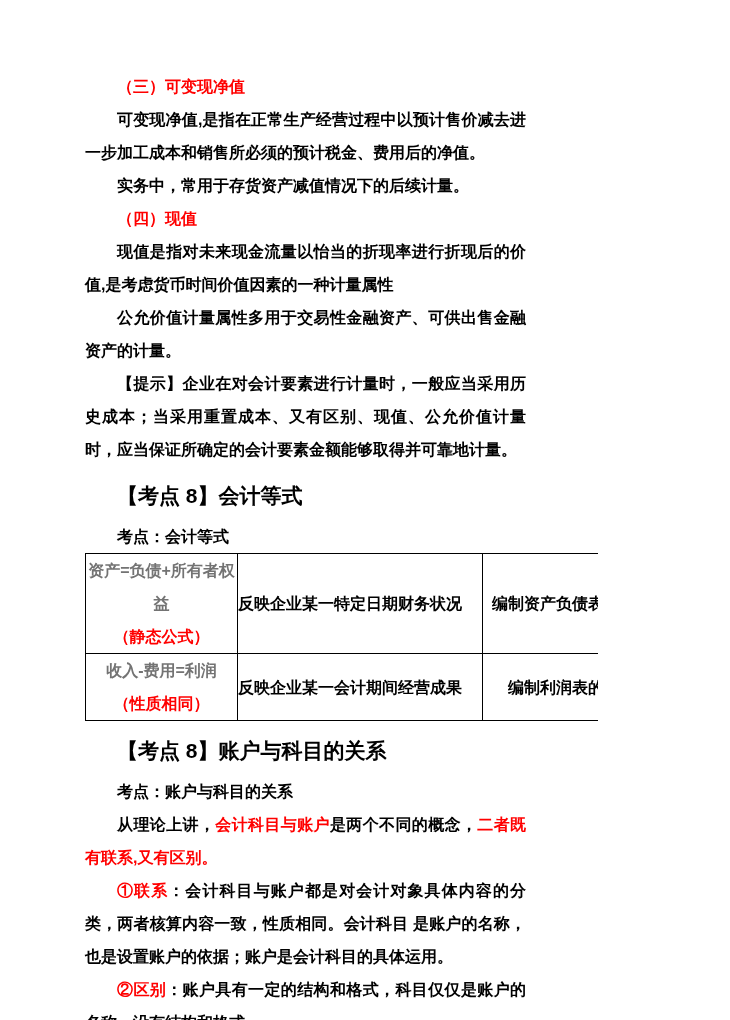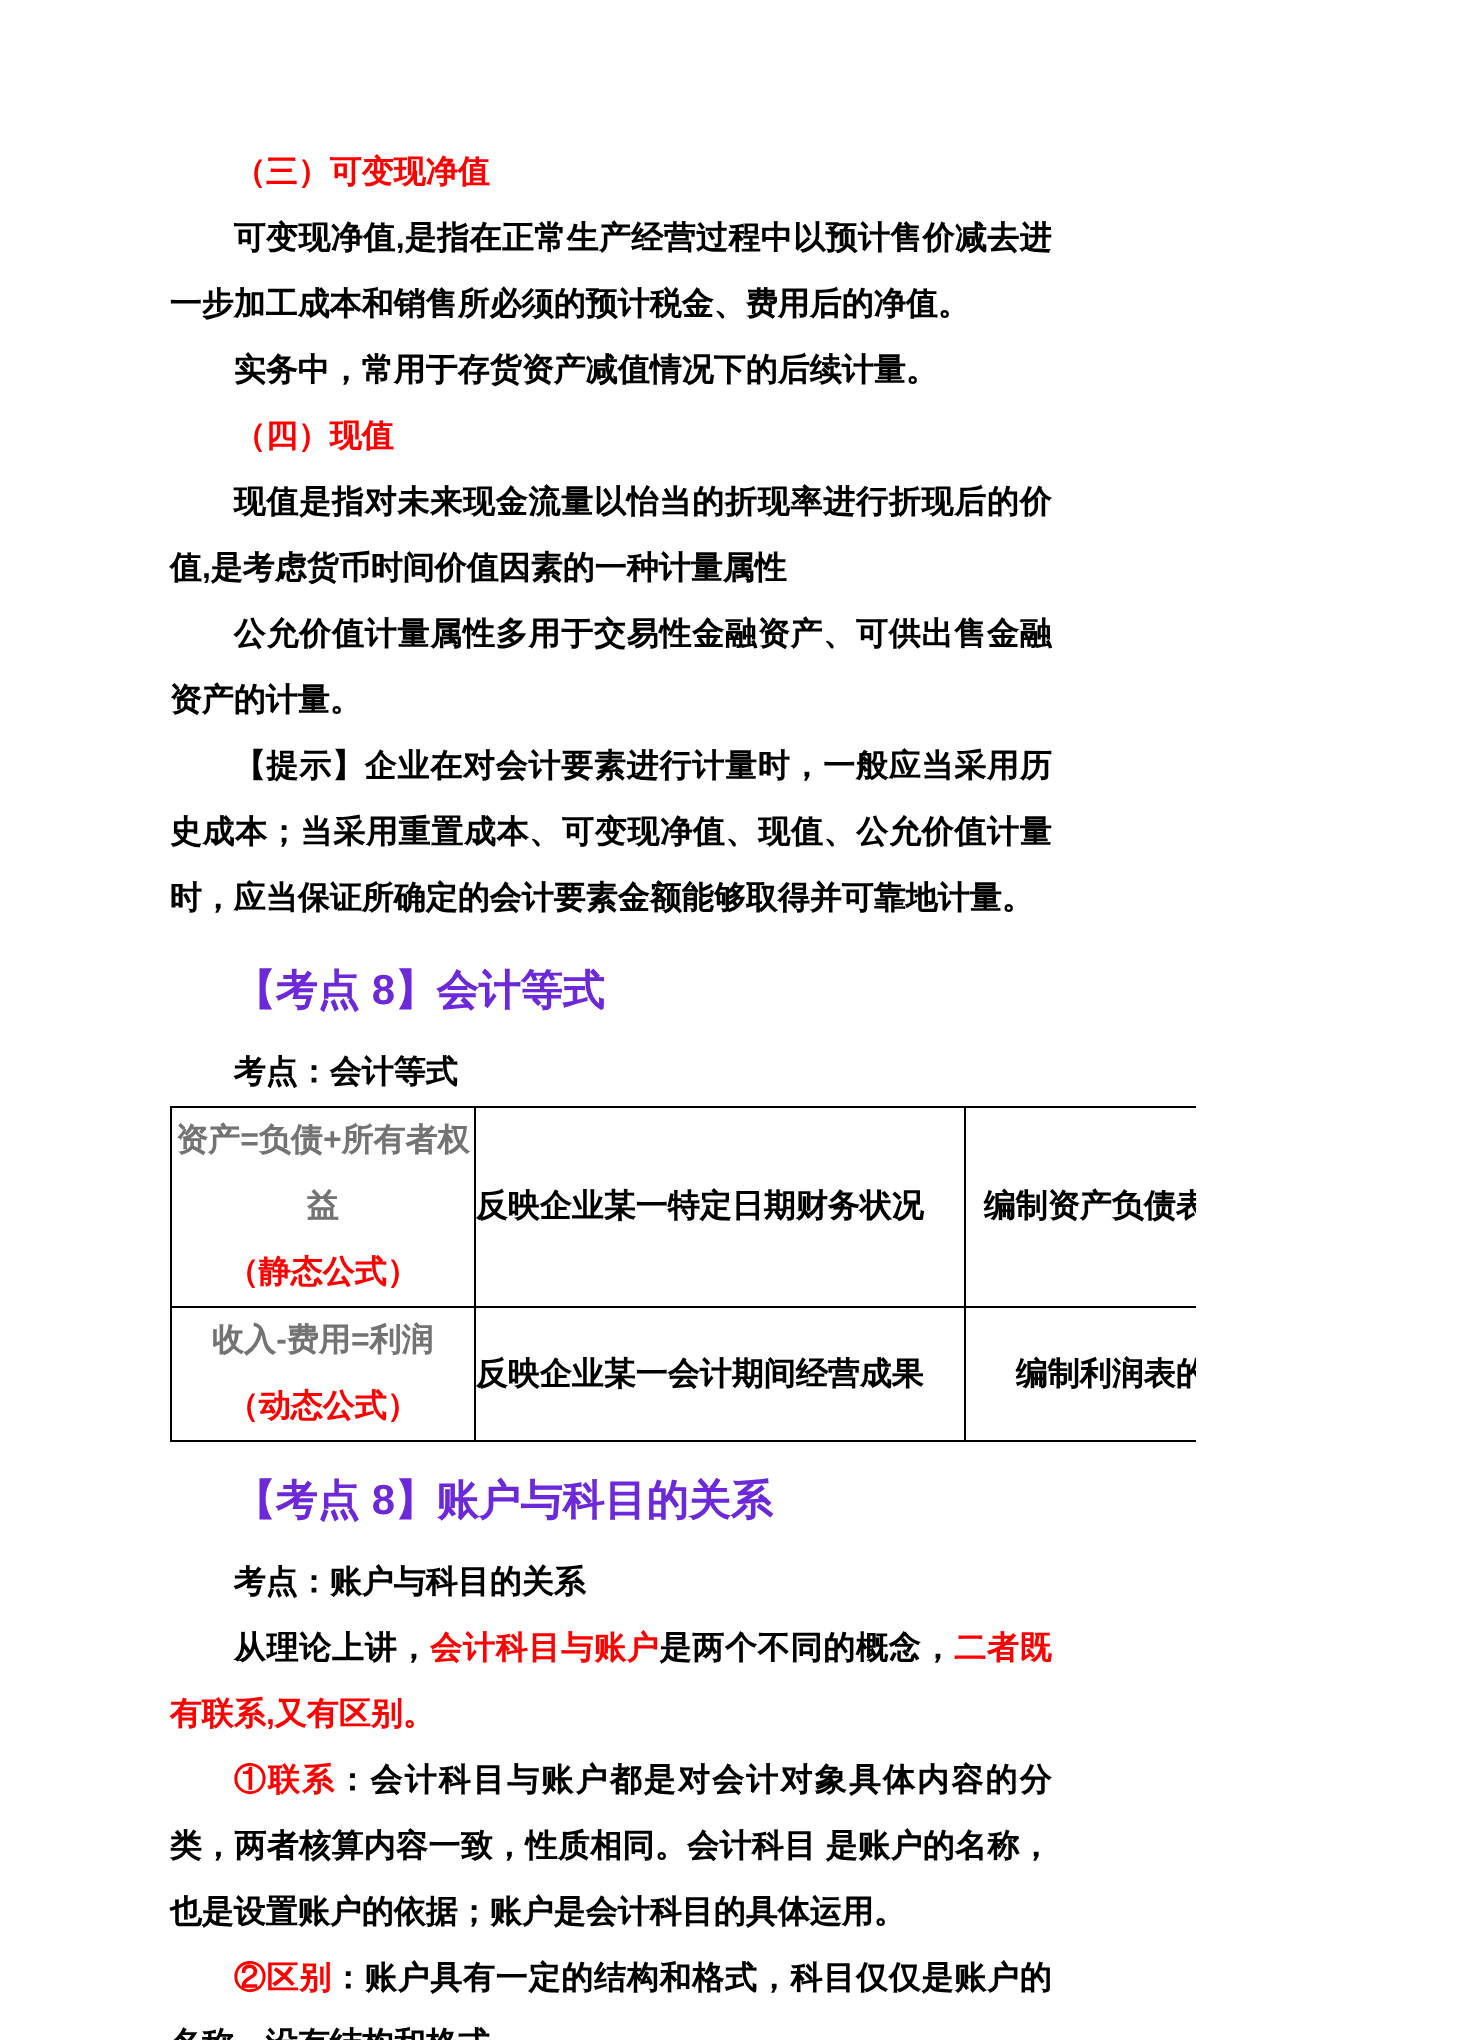--- a/index.html
+++ b/index.html
@@ -28,21 +28,21 @@
   }
   .h-red { color: #ff0000; }
   .red   { color: #ff0000; }
   .green { color: #737373; }
   h2.kp {
     margin: 14px 0 8px 0;
     padding-left: 32px;
     font-size: 21px;
     line-height: 32px;
     font-weight: 700;
-    color: #6d28d9;
+    color: #000000;
   }
   table.eq {
     border-collapse: collapse;
     width: 573px;
     table-layout: fixed;
   }
   table.eq td {
     border: 1.5px solid #000000;
     height: 65px;
     vertical-align: middle;
@@ -59,39 +59,39 @@
 <div class="page">
 
   <p class="h-red">（三）可变现净值</p>
   <p>可变现净值,是指在正常生产经营过程中以预计售价减去进一步加工成本和销售所必须的预计税金、费用后的净值。</p>
   <p>实务中，常用于存货资产减值情况下的后续计量。</p>
 
   <p class="h-red">（四）现值</p>
   <p>现值是指对未来现金流量以怡当的折现率进行折现后的价值,是考虑货币时间价值因素的一种计量属性</p>
 
   <p>公允价值计量属性多用于交易性金融资产、可供出售金融资产的计量。</p>
-  <p>【提示】企业在对会计要素进行计量时，一般应当采用历史成本；当采用重置成本、可变现净值、现值、公允价值计量时，应当保证所确定的会计要素金额能够取得并可靠地计量。</p>
+  <p>【提示】企业在对会计要素进行计量时，一般应当采用历史成本；当采用重置成本、又有区别、现值、公允价值计量时，应当保证所确定的会计要素金额能够取得并可靠地计量。</p>
 
   <h2 class="kp">【考点 8】会计等式</h2>
   <p>考点：会计等式</p>
 
   <table class="eq">
     <tbody>
         <tr>
       <td class="c1">
         <div class="green">资产=负债+所有者权益</div>
         <div class="red">（静态公式）</div>
       </td>
       <td class="c2">反映企业某一特定日期财务状况</td>
       <td class="c3">编制资产负债表的基础</td>
     </tr>
     <tr>
       <td class="c1">
         <div class="green">收入-费用=利润</div>
-        <div class="red">（动态公式）</div>
+        <div class="red">（性质相同）</div>
       </td>
       <td class="c2">反映企业某一会计期间经营成果</td>
       <td class="c3">编制利润表的基础</td>
     </tr>
   </tbody>
     </table>
 
   <h2 class="kp">【考点 8】账户与科目的关系</h2>
   <p>考点：账户与科目的关系</p>
 

